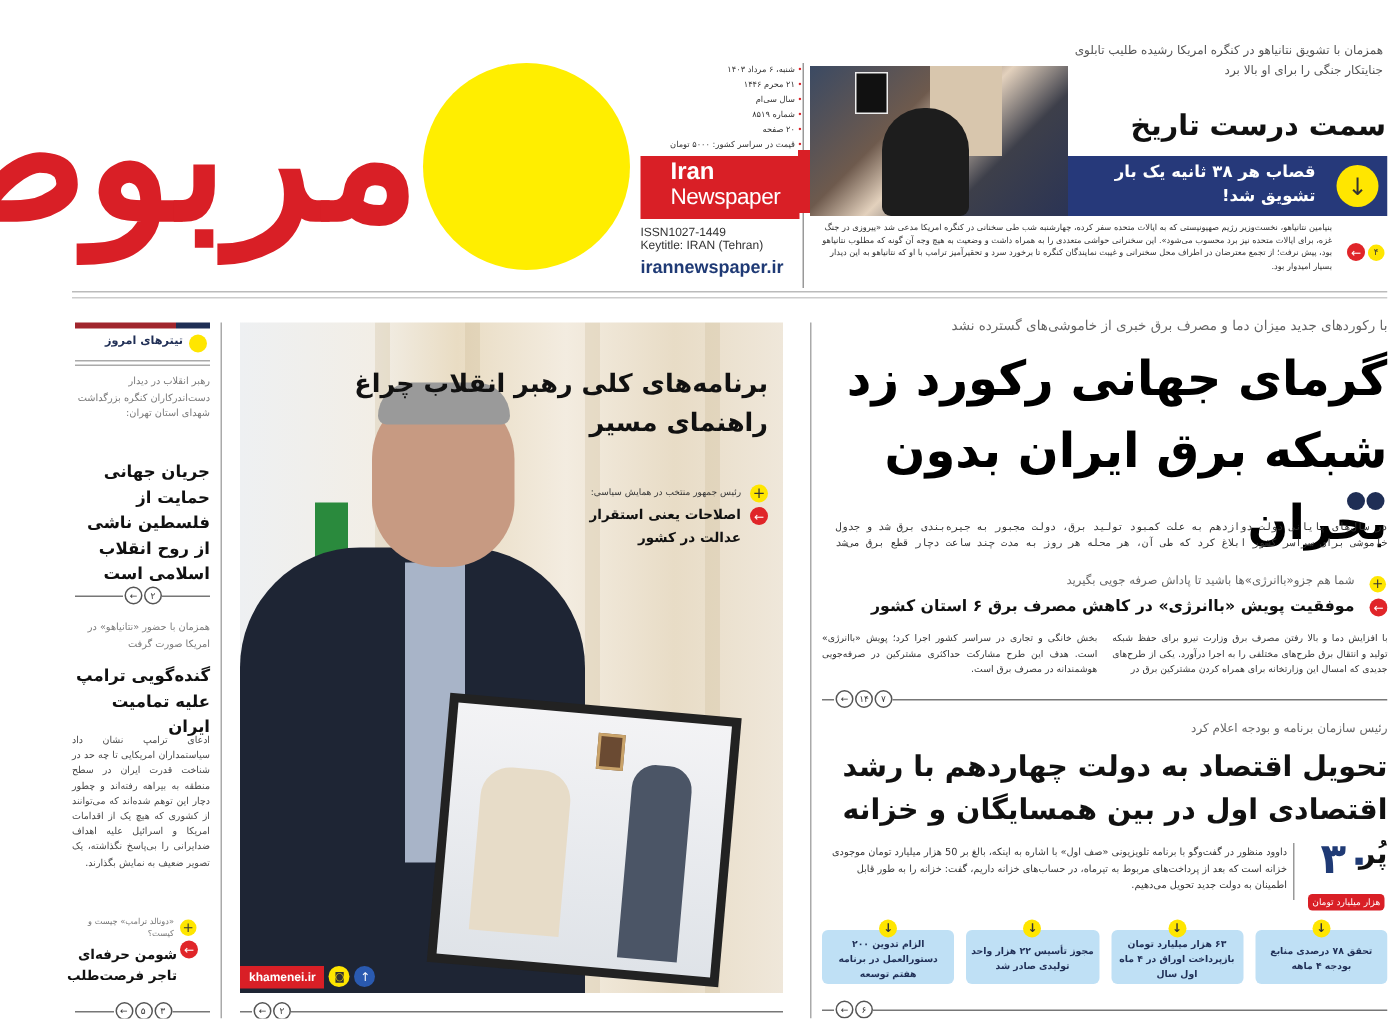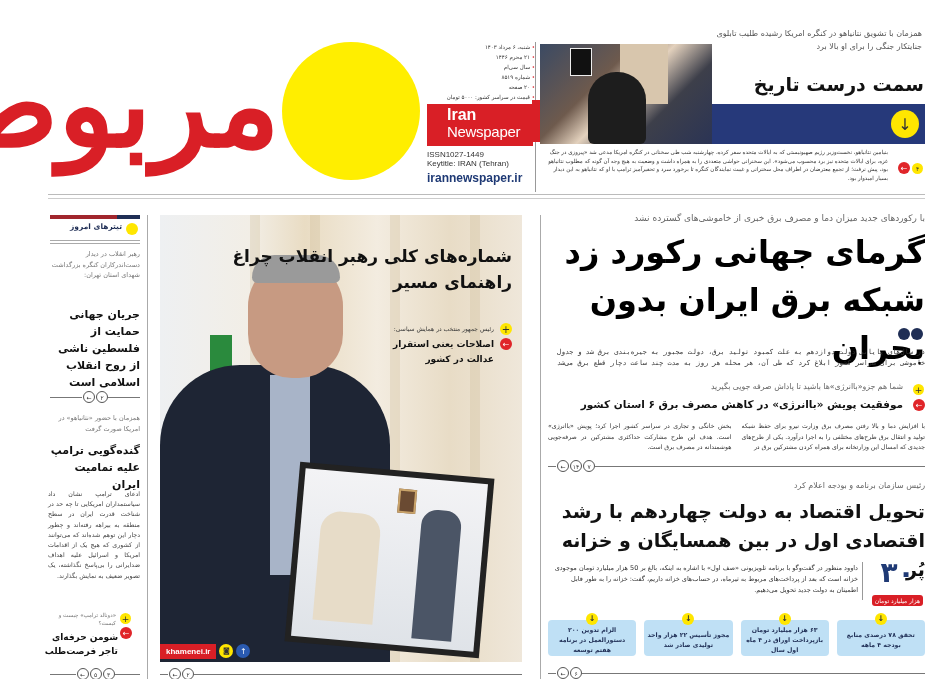--- a/index.html
+++ b/index.html
@@ -132,20 +132,21 @@
 
 <div class="abs left-red-bar"></div>
 <div class="abs feat-photo">
   <div class="man"></div>
   <div class="person"></div>
   <div class="sign"></div>
 </div>
 <div class="abs feat-kicker rtl">همزمان با تشویق نتانیاهو در کنگره امریکا رشیده طلیب تابلوی جنایتکار جنگی را برای او بالا برد</div>
 <div class="abs feat-title rtl">سمت درست تاریخ</div>
 <div class="abs feat-band">
+  <div class="abs feat-band-text rtl">قصاب هر ۳۸ ثانیه یک بار تشویق شد!</div>
   <div class="abs feat-arrow circle-yellow">↓</div>
 </div>
 <div class="abs feat-body rtl">بنیامین نتانیاهو، نخست‌وزیر رژیم صهیونیستی که به ایالات متحده سفر کرده، چهارشنبه شب طی سخنانی در کنگره امریکا مدعی شد «پیروزی در جنگ غزه، برای ایالات متحده نیز برد محسوب می‌شود». این سخنرانی حواشی متعددی را به همراه داشت و وضعیت به هیچ وجه آن گونه که مطلوب نتانیاهو بود، پیش نرفت؛ از تجمع معترضان در اطراف محل سخنرانی و غیبت نمایندگان کنگره تا برخورد سرد و تحقیرآمیز ترامپ با او که نتانیاهو به این دیدار بسیار امیدوار بود.</div>
 <div class="abs feat-page" style="display:flex;gap:2px;align-items:center;">
   <span class="red-arrow">←</span>
   <span class="circle-yellow pgnum-y">۴</span>
 </div>
 
 <div class="abs hr1"></div>
 <div class="abs hr2"></div>
@@ -191,21 +192,21 @@
   <div class="shirt"></div>
   <div class="head"></div>
   <div class="hair"></div>
   <div class="frame">
     <div class="inner">
       <div class="pic"></div>
       <div class="p1"></div>
       <div class="p2"></div>
     </div>
   </div>
-  <div class="abs cp-title rtl">شماره‌های کلی رهبر انقلاب چراغ راهنمای مسیر</div>
+  <div class="abs cp-title rtl">برنامه‌های کلی رهبر انقلاب چراغ راهنمای مسیر</div>
   <div class="abs cp-plus circle-yellow">+</div>
   <div class="abs cp-sub-kicker rtl">رئیس جمهور منتخب در همایش سیاسی:</div>
   <div class="abs cp-arrow red-arrow">←</div>
   <div class="abs cp-sub-title rtl">اصلاحات یعنی استقرار عدالت در کشور</div>
   <div class="abs cp-credit">
     <span class="cp-credit-text">khamenei.ir</span>
     <span class="circle-yellow cam">◙</span>
     <span class="upc">↑</span>
   </div>
 </div>

